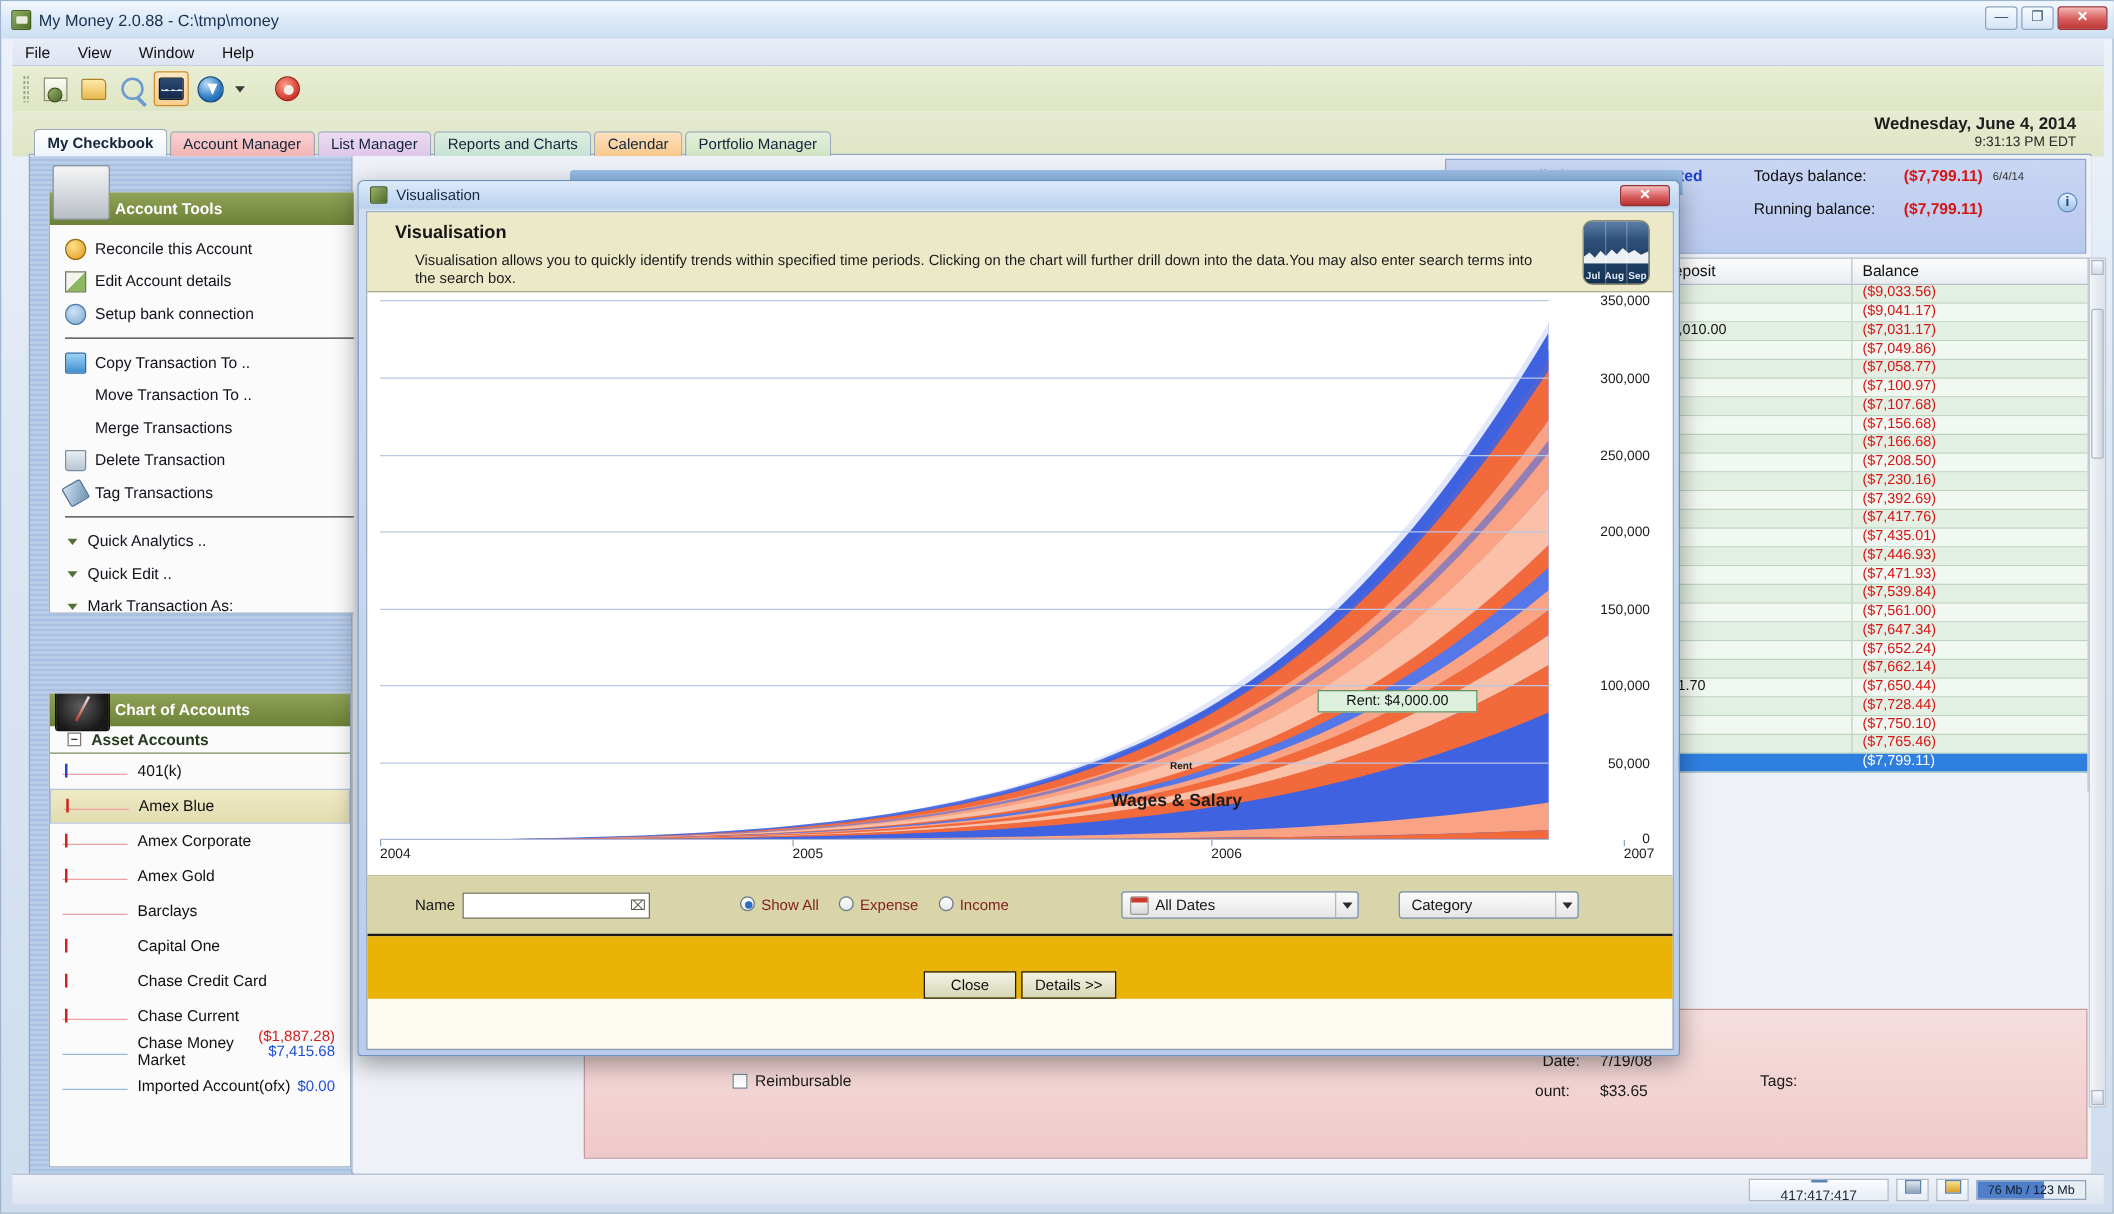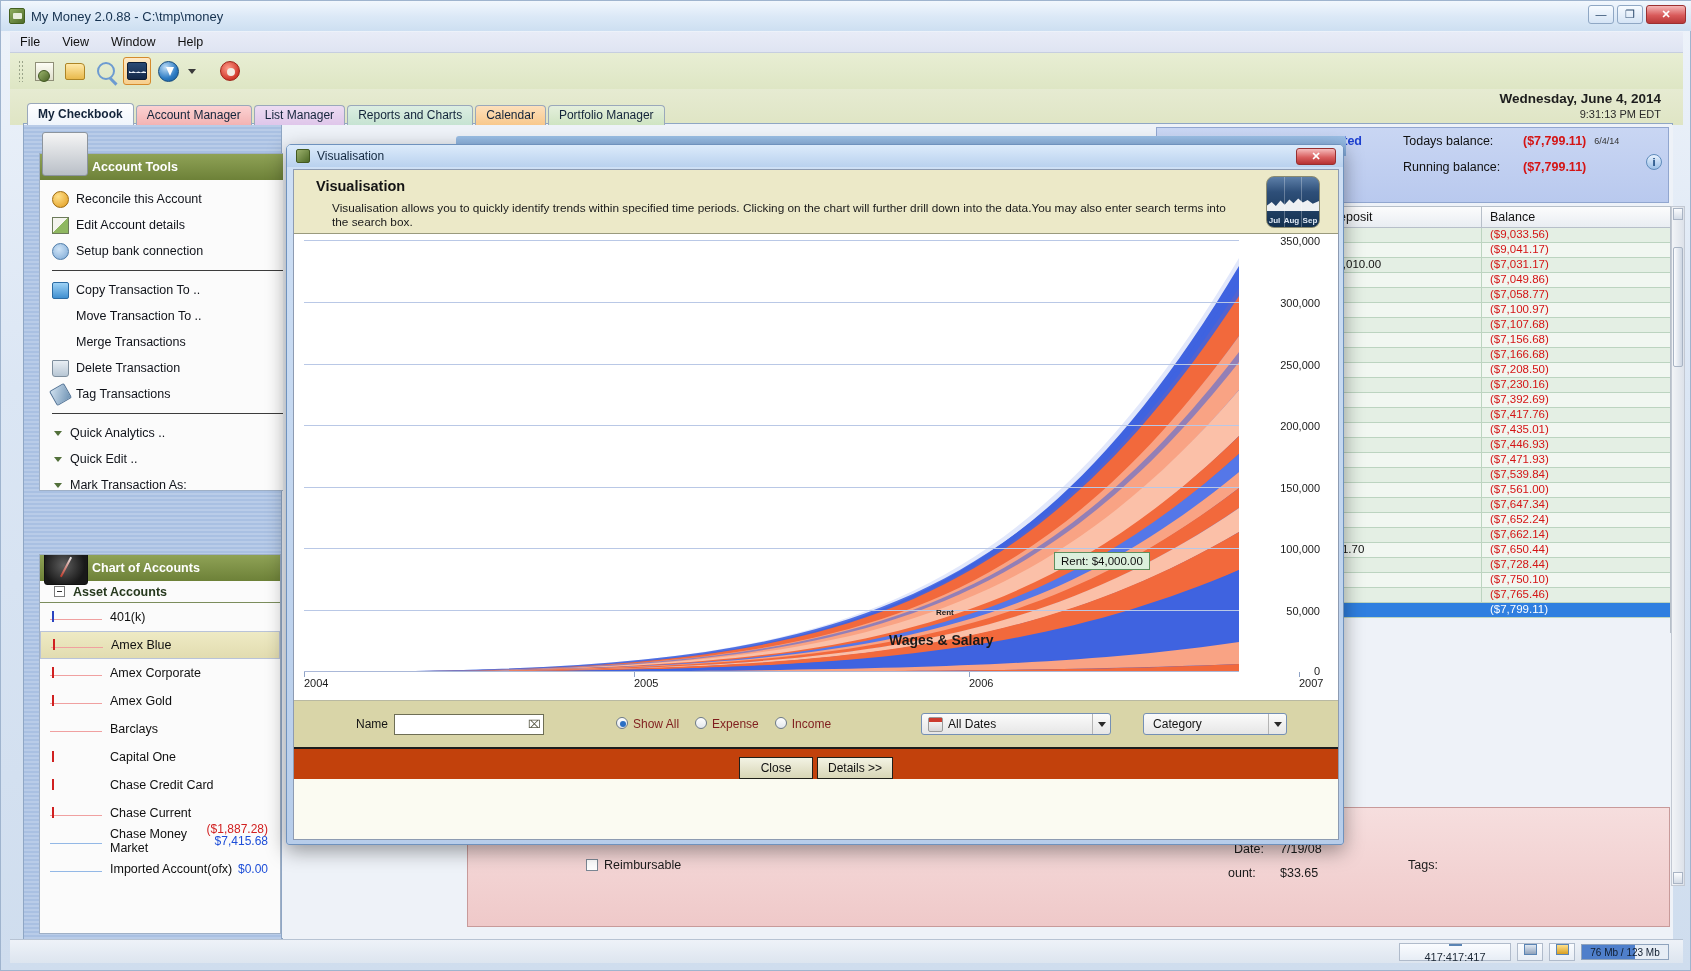--- a/index.html
+++ b/index.html
@@ -257,45 +257,45 @@
   .plot{position:absolute;left:10px;top:6px;width:935px;height:432px;background:#fff;
     border-bottom:1px solid #aab8d8;overflow:hidden;}
   .gl{position:absolute;left:0;right:0;height:1px;background:#b9c8e6;}
   .ylab{position:absolute;right:0;font-size:11px;color:#1a1a1a;text-align:right;width:70px;}
   .yaxis{position:absolute;left:950px;top:6px;width:76px;height:440px;}
   .xaxis{position:absolute;left:10px;top:440px;width:1025px;height:22px;}
   .xlab{position:absolute;font-size:11px;color:#1a1a1a;}
   .tick{position:absolute;top:-5px;width:1px;height:5px;background:#8fa3c6;}
   .serieslabel{position:absolute;font-weight:bold;color:#1a1a1a;}
   .tooltip{position:absolute;background:#ddf0dd;border:1px solid #5f8f5f;font-size:11.5px;
-    padding:2px 6px;color:#101010;}
+    padding:2px 22px;color:#101010;}
 
   
   .filterbar{position:relative;height:48px;background:#d9d5a8;border-bottom:2px solid #1d1d1d;
-    display:flex;align-items:center;padding-left:24px;}
+    display:flex;align-items:center;}
   .fb-label{font-size:12px;margin-left:38px;margin-right:6px;color:#141414;}
   .fb-input{width:150px;height:21px;background:#fff;border:1px solid #6e6e55;position:relative;}
   .fb-input .clr{position:absolute;right:3px;top:3px;width:12px;height:13px;color:#5a5a48;font-size:11px;}
   .radios{display:flex;align-items:center;gap:16px;margin-left:72px;}
   .radio{display:flex;align-items:flex-start;gap:5px;font-size:12px;color:#7f1d1d;}
   .rdot{width:12px;height:12px;border-radius:50%;border:1px solid #6d7a88;
     background:linear-gradient(180deg,#fff,#e3e7ec);position:relative;}
   .rdot.on:after{content:"";position:absolute;left:3px;top:3px;width:6px;height:6px;border-radius:50%;
     background:#2b6fc4;}
   .combo{height:22px;background:linear-gradient(180deg,#fbfbfb,#e6e6e6);border:1px solid #7590b5;
     border-radius:3px;display:flex;align-items:center;font-size:12px;color:#141414;position:relative;}
   .combo .cb-ic{width:15px;height:15px;margin:0 5px 0 6px;border-radius:2px;
     background:linear-gradient(180deg,#fdfdfd,#d8d8d8);border:1px solid #9a9a9a;position:relative;}
   .combo .cb-ic:before{content:"";position:absolute;left:0;right:0;top:0;height:4px;background:#cc3b2e;}
   .combo .cb-ar{position:absolute;right:0;top:0;bottom:0;width:18px;border-left:1px solid #b4b4b4;
     display:flex;align-items:center;justify-content:center;}
   .caretdn{width:0;height:0;border-left:4px solid transparent;border-right:4px solid transparent;
     border-top:5px solid #2a2a2a;}
 
-  .btnbar{position:relative;height:auto;background:#c2410c;padding-top:8px;}
+  .btnbar{position:relative;height:auto;background:#eab308;padding-top:28px;}
   .btns{display:flex;justify-content:center;gap:4px;}
   .dbtn{height:22px;min-width:74px;padding:0 10px;border:1px solid #20201a;
     background:linear-gradient(180deg,#f3f3e4,#d8d6b6);font-size:12px;color:#101010;
     text-align:center;line-height:20px;}
 
   .bg-dialog-behind{position:absolute;left:455px;top:135px;width:890px;height:20px;
     background:linear-gradient(180deg,#9bbfe6,#7fa8d8);border-radius:3px 3px 0 0;}
 </style>
 </head>
 <body>

